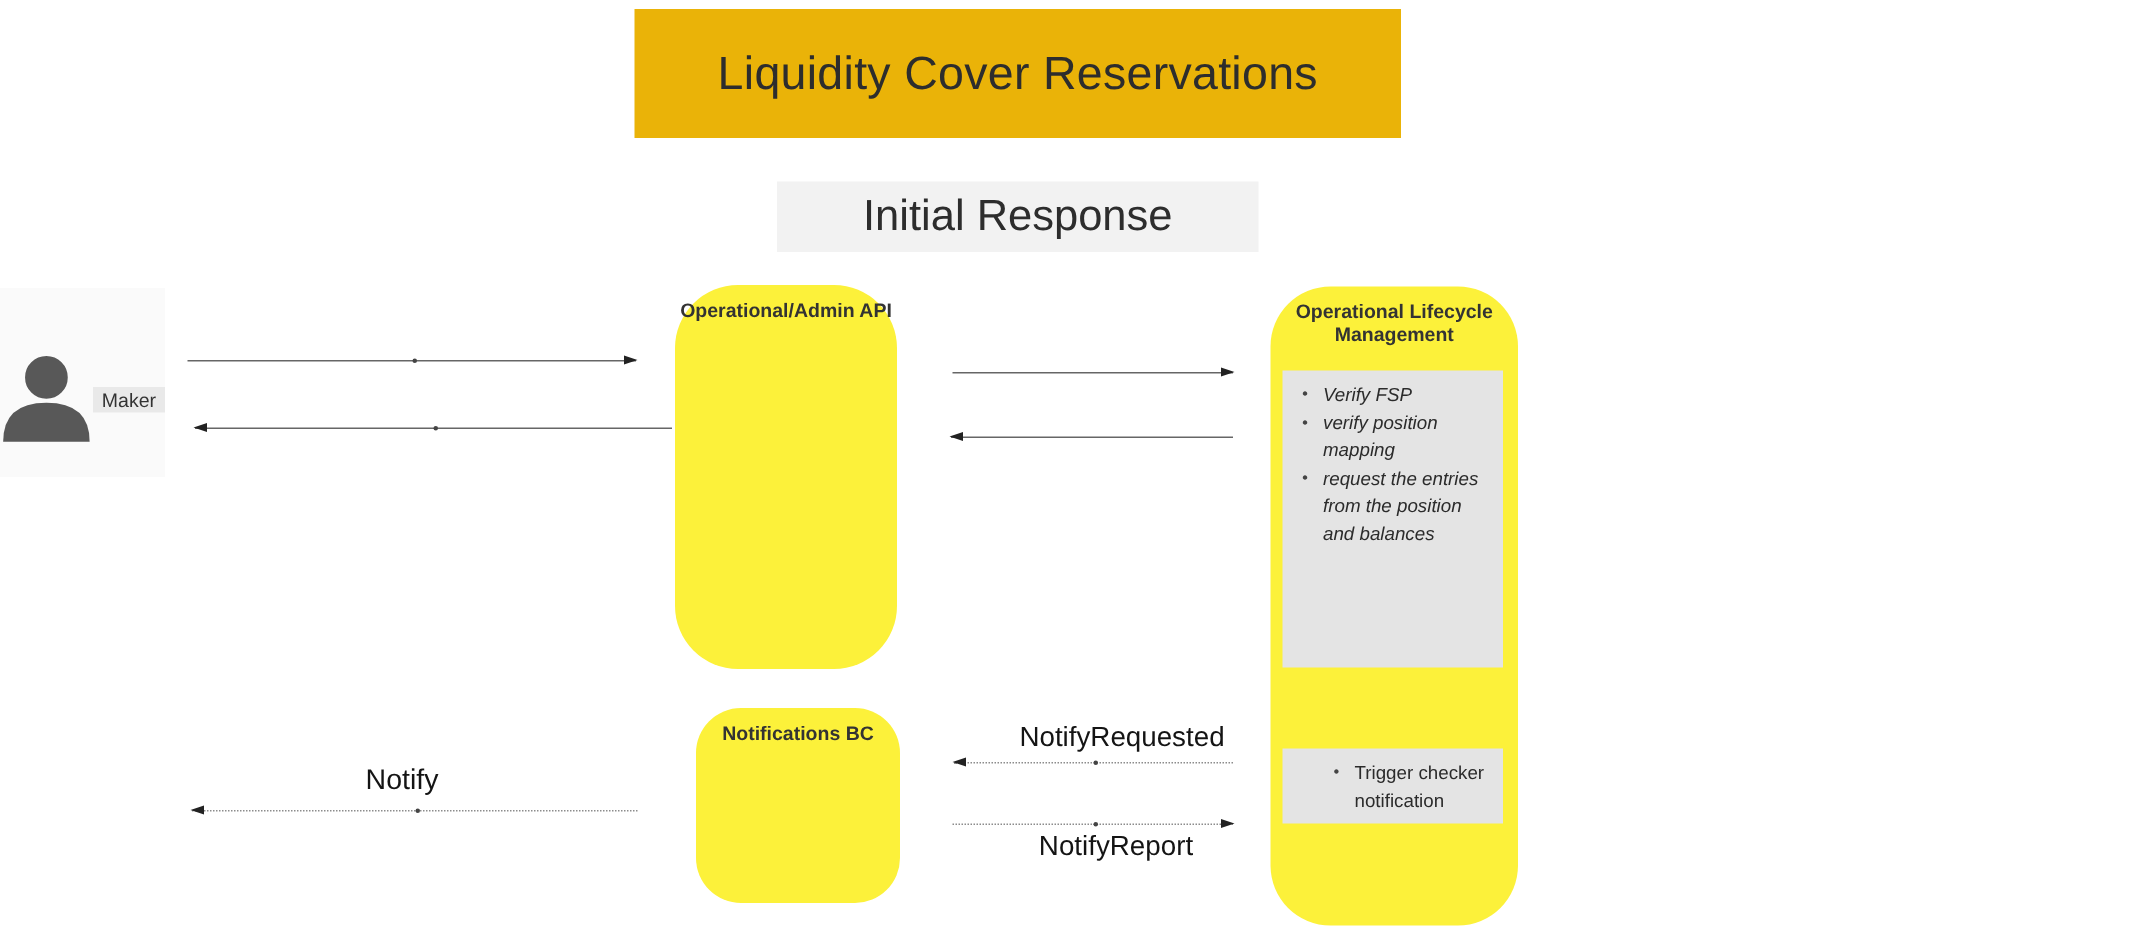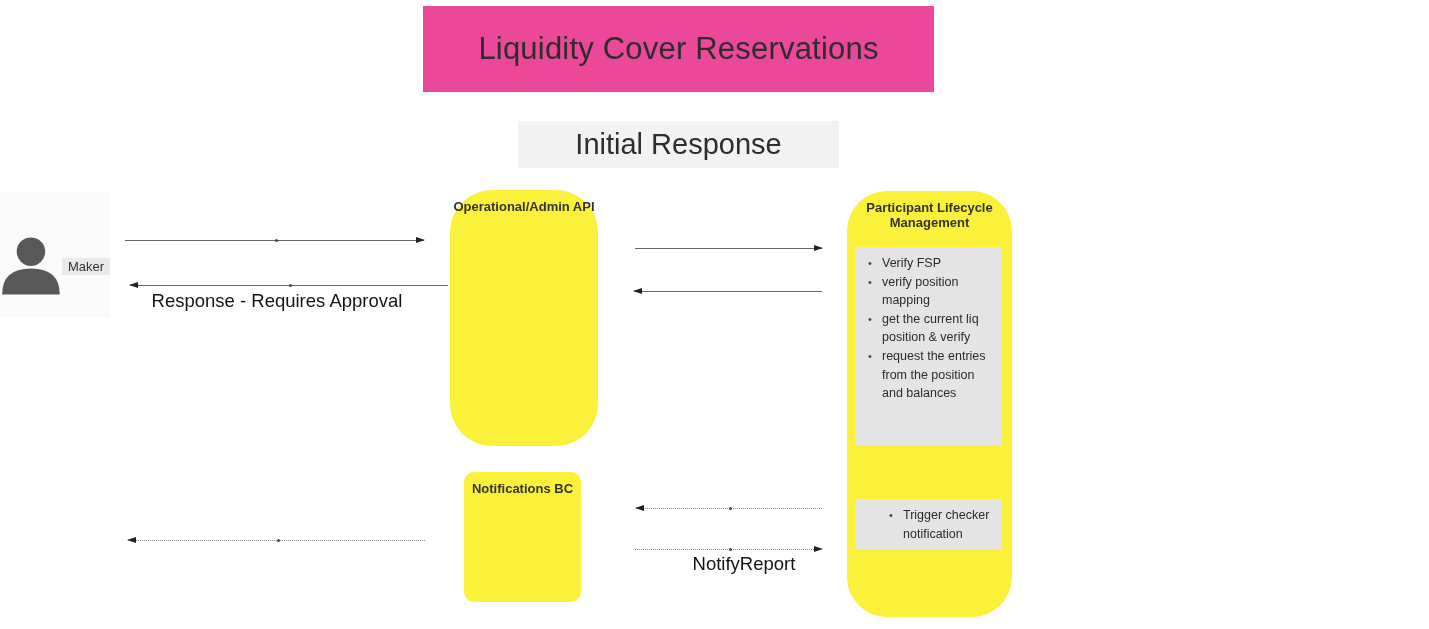--- a/index.html
+++ b/index.html
@@ -8,21 +8,21 @@
     width: 1429px;
     height: 629px;
     background: #ffffff;
     font-family: "Liberation Sans", sans-serif;
     overflow: hidden;
   }
 
   
   .title-box {
     position: absolute; left: 423px; top: 6px; width: 511px; height: 86px;
-    background: #ec4899;
+    background: #eab308;
     display: flex; align-items: center; justify-content: center;
     font-size: 31px; color: #2d2d2d; letter-spacing: 0.2px;
   }
   .subtitle-box {
     position: absolute; left: 518px; top: 121px; width: 321px; height: 47px;
     background: #f2f2f2;
     display: flex; align-items: center; justify-content: center;
     font-size: 29px; color: #2d2d2d;
   }
 
@@ -43,30 +43,30 @@
     font-size: 13px; color: #333333;
   }
 
   
   .ybox { position: absolute; background: #FCF13A; box-sizing: border-box; }
   .ybox-title {
     padding-top: 10px; text-align: center;
     font-size: 13px; font-weight: bold; color: #333333; line-height: 14.5px;
   }
   .op-api   { left: 450px; top: 190px; width: 148px; height: 256px; border-radius: 42px; }
-  .notif-bc { left: 464px; top: 472px; width: 117px; height: 130px; border-radius: 10px; }
+  .notif-bc { left: 464px; top: 472px; width: 136px; height: 130px; border-radius: 30px; }
   .plm      { left: 847px; top: 191px; width: 165px; height: 426px; border-radius: 40px; }
   .plm .ybox-title { padding: 10px 14px 0 14px; }
 
   .gray-panel {
     position: absolute; left: 8px; width: 147px;
     background: #e4e4e4; box-sizing: border-box;
     padding: 7px 6px 7px 10px;
   }
-  .gray-panel.checks  { top: 56px;  height: 198px; }
+  .gray-panel.checks  { top: 56px;  height: 198px; font-style: italic; }
   .gray-panel.trigger { top: 308px; height: 50px; padding-left: 31px; }
   .gray-panel ul { margin: 0; padding: 0; list-style: none; }
   .gray-panel li {
     position: relative; padding-left: 17px;
     font-size: 12.5px; line-height: 18.6px; color: #2b2b2b;
   }
   .gray-panel li::before {
     content: "•"; position: absolute; left: 3px; top: 0;
     font-size: 11px; color: #444444;
   }
@@ -109,63 +109,63 @@
 
   <div class="ybox op-api">
     <div class="ybox-title">Operational/Admin API</div>
   </div>
 
   <div class="ybox notif-bc">
     <div class="ybox-title">Notifications BC</div>
   </div>
 
   <div class="ybox plm">
-    <div class="ybox-title">Participant Lifecycle Management</div>
+    <div class="ybox-title">Operational Lifecycle Management</div>
     <div class="gray-panel checks">
       <ul>
           <li>Verify FSP</li>
           <li>verify position mapping</li>
-          <li>get the current liq position &amp; verify</li>
           <li>request the entries from the position and balances</li>
         </ul>
     </div>
     <div class="gray-panel trigger">
       <ul>
           <li>Trigger checker notification</li>
         </ul>
     </div>
   </div>
 
   <div class="arrow solid" style="left:125px; top:240px; width:299px;">
     <span class="head right"></span>
     <span class="mid-dot"></span>
   </div>
 
   <div class="arrow solid" style="left:130px; top:285px; width:318px;">
     <span class="head left"></span>
     <span class="mid-dot"></span>
   </div>
-  <div class="arrow-label" style="left:116px; top:290px; width:322px;">Response - Requires Approval</div>
 
   <div class="arrow solid" style="left:635px; top:248px; width:187px;">
     <span class="head right"></span>
   </div>
   <div class="arrow solid" style="left:634px; top:291px; width:188px;">
     <span class="head left"></span>
   </div>
 
   <div class="arrow dotted" style="left:128px; top:540px; width:297px;">
     <span class="head left"></span>
     <span class="mid-dot"></span>
   </div>
+  <div class="arrow-label" style="left:118px; top:510px; width:300px; font-size:19px;">Notify</div>
 
   <div class="arrow dotted" style="left:636px; top:508px; width:186px;">
     <span class="head left"></span>
     <span class="mid-dot"></span>
   </div>
+  <div class="arrow-label" style="left:648px; top:480px; width:200px;">NotifyRequested</div>
 
   <div class="arrow dotted" style="left:635px; top:549px; width:187px;">
     <span class="head right"></span>
     <span class="mid-dot"></span>
   </div>
   <div class="arrow-label" style="left:644px; top:553px; width:200px;">NotifyReport</div>
 
 </div>
 
 </body></html>

